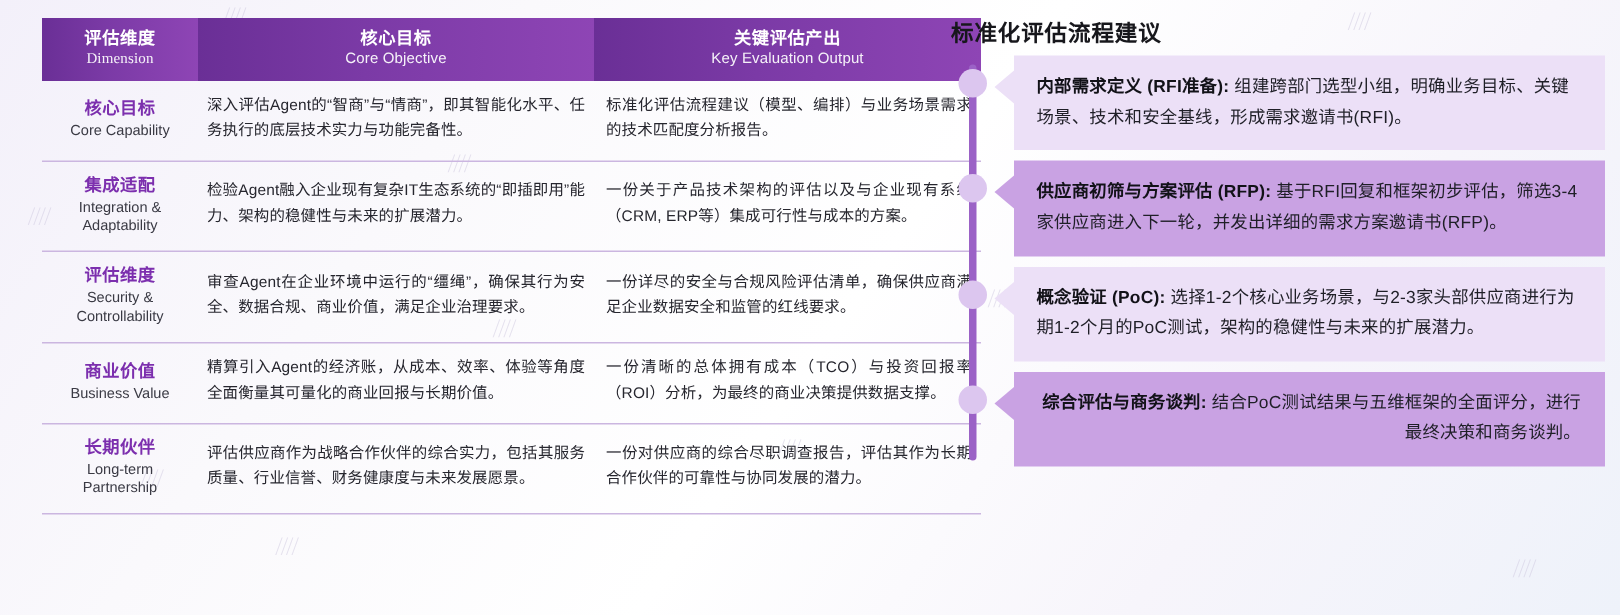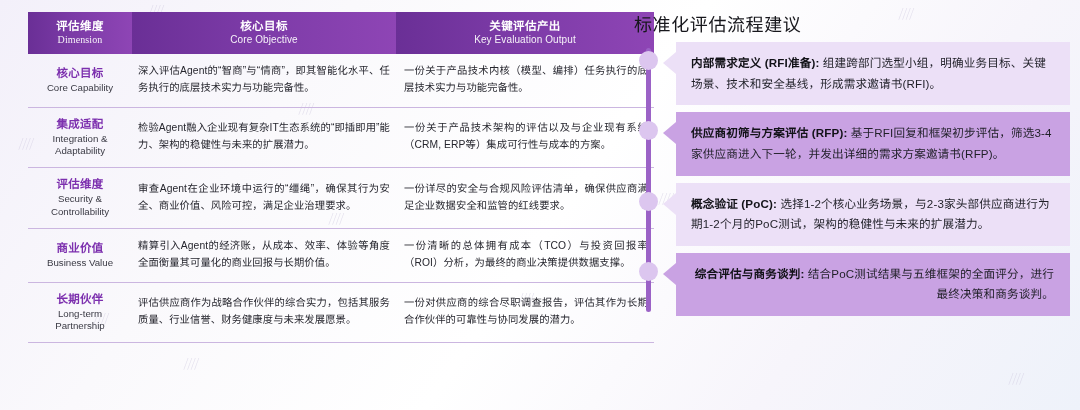--- a/index.html
+++ b/index.html
@@ -126,22 +126,22 @@
 
   
   .flow-pane {
     flex: 1;
     position: relative;
     padding: 8px 10px 0 10px;
     box-sizing: border-box;
   }
 
   .flow-title {
-    font-size: 18px;
-    font-weight: normal;
+    font-size: 15px;
+    font-weight: bold;
     color: #17171c;
     letter-spacing: .6px;
     margin: 2px 0 6px 2px;
   }
 
   .timeline {
     position: relative;
     margin-left: 6px;
   }
 
@@ -247,21 +247,21 @@
 
         <tr>
           <td class="dim-cell">
             <div class="dim-cn">核心目标</div>
             <div class="dim-en">Core Capability</div>
           </td>
           <td>
             <div class="body-txt">深入评估Agent的“智商”与“情商”，即其智能化水平、任务执行的底层技术实力与功能完备性。</div>
           </td>
           <td>
-            <div class="body-txt out-txt">一份关于产品技术内核（模型、编排）任务执行的底层技术实力与功能完备性。</div>
+            <div class="body-txt out-txt">标准化评估流程建议（模型、编排）与业务场景需求的技术匹配度分析报告。</div>
           </td>
         </tr>
 
         <tr>
           <td class="dim-cell">
             <div class="dim-cn">集成适配</div>
             <div class="dim-en">Integration &amp; Adaptability</div>
           </td>
           <td>
             <div class="body-txt">检验Agent融入企业现有复杂IT生态系统的“即插即用”能力、架构的稳健性与未来的扩展潜力。</div>
@@ -270,21 +270,21 @@
             <div class="body-txt out-txt">一份关于产品技术架构的评估以及与企业现有系统（CRM, ERP等）集成可行性与成本的方案。</div>
           </td>
         </tr>
 
         <tr>
           <td class="dim-cell">
             <div class="dim-cn">评估维度</div>
             <div class="dim-en">Security &amp; Controllability</div>
           </td>
           <td>
-            <div class="body-txt">审查Agent在企业环境中运行的“缰绳”，确保其行为安全、商业价值、风险可控，满足企业治理要求。</div>
+            <div class="body-txt">审查Agent在企业环境中运行的“缰绳”，确保其行为安全、数据合规、商业价值，满足企业治理要求。</div>
           </td>
           <td>
             <div class="body-txt out-txt">一份详尽的安全与合规风险评估清单，确保供应商满足企业数据安全和监管的红线要求。</div>
           </td>
         </tr>
 
         <tr>
           <td class="dim-cell">
             <div class="dim-cn">商业价值</div>
             <div class="dim-en">Business Value</div>

